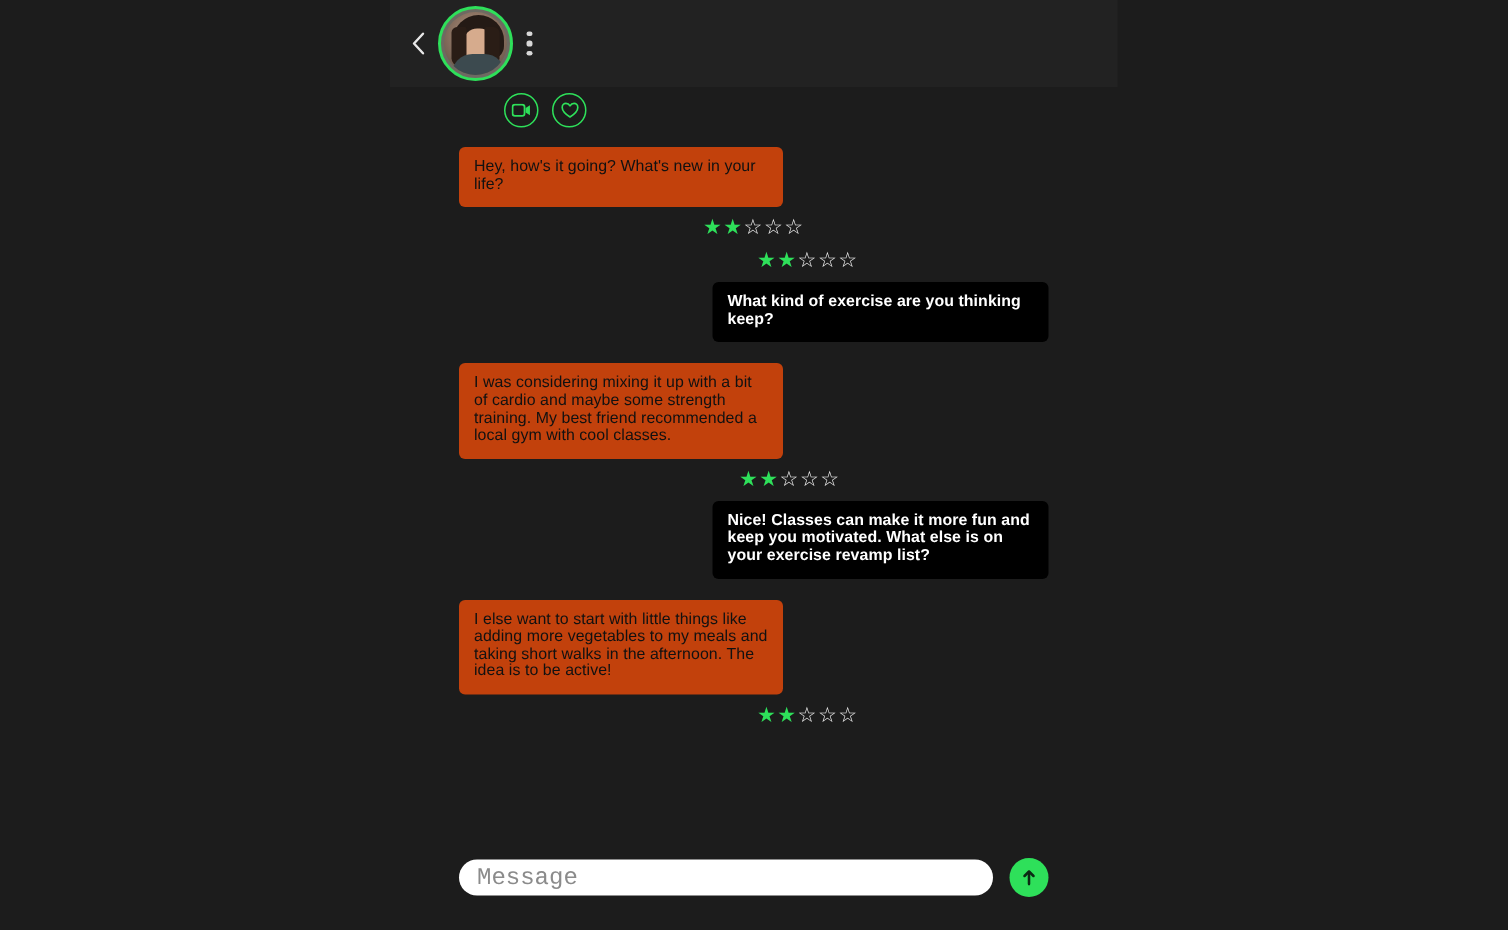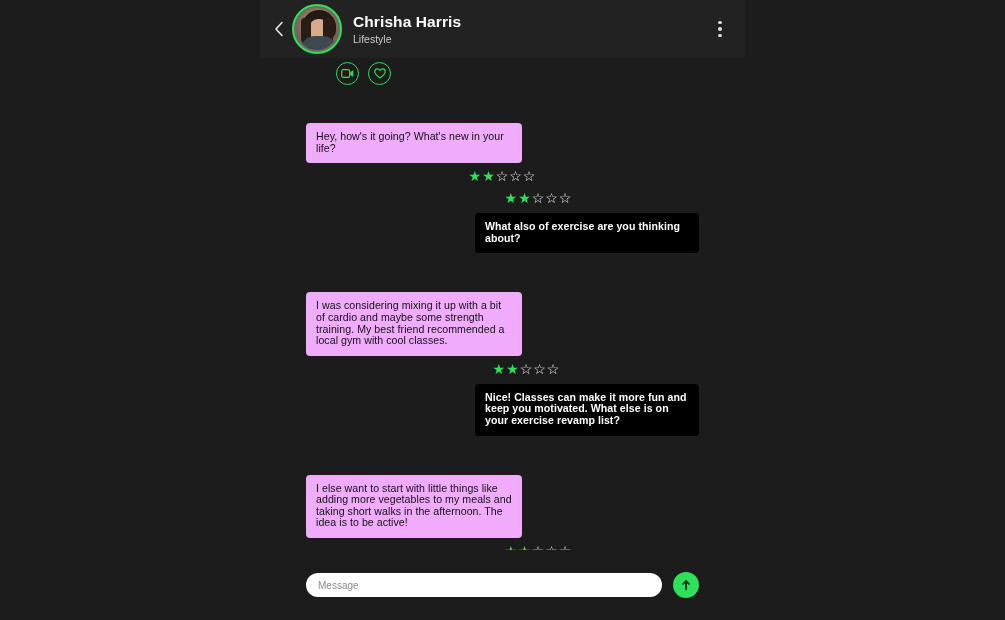--- a/index.html
+++ b/index.html
@@ -163,23 +163,22 @@
   .msg-row.right { justify-content: flex-end; }
   .bubble {
     max-width: 216px;
     padding: 8px 10px 9px 10px;
     border-radius: 4px;
     font-size: 10.6px;
     line-height: 11.6px;
     letter-spacing: .05px;
   }
   .bubble.in {
-    background: #f0abfc;
+    background: #c2410c;
     color: #111111;
-    margin-top: 25px;
   }
   .bubble.out {
     background: #000000;
     color: #ffffff;
     font-weight: bold;
     max-width: 224px;
   }
   .stars-row {
     display: flex;
     justify-content: center;
@@ -207,22 +206,22 @@
     background: #1c1c1c;
   }
   .msg-input {
     flex: 1 1 auto;
     height: 24px;
     border-radius: 12px;
     background: #ffffff;
     border: none;
     outline: none;
     padding: 0 12px;
-    font-family: Liberation Sans, sans-serif;
-    font-size: 10px;
+    font-family: Liberation Mono, monospace;
+    font-size: 16px;
     color: #222;
   }
   .msg-input::placeholder { color: #8b8b8b; }
   .send-btn {
     width: 26px; height: 26px;
     border-radius: 50%;
     background: #2ee05a;
     display: flex; align-items: center; justify-content: center;
     cursor: pointer;
     flex: 0 0 auto;
@@ -247,24 +246,20 @@
           <div class="avatar-photo">
             <div class="av-hair"></div>
             <div class="av-face"></div>
             <div class="av-hair-l"></div>
             <div class="av-hair-r"></div>
             <div class="av-body"></div>
           </div>
         </div>
       </div>
 
-      <div class="name-block">
-        <div class="contact-name">Chrisha Harris</div>
-        <div class="contact-sub">Lifestyle</div>
-      </div>
 
       <div class="kebab">
         <i></i>
         <i></i>
         <i></i>
       </div>
     </div>
 
     <div class="action-row">
       <div class="circ-btn">
@@ -287,21 +282,21 @@
       </div>
       <div class="stars-row">
         <div class="stars"><span>★★</span><span class="off">☆☆☆</span></div>
       </div>
 
       <div class="stars-row" style="padding-left:118px;">
         <div class="stars"><span>★★</span><span class="off">☆☆☆</span></div>
       </div>
 
       <div class="msg-row right">
-        <div class="bubble out">What also of exercise are you thinking about?</div>
+        <div class="bubble out">What kind of exercise are you thinking keep?</div>
       </div>
       <div class="spacer-md"></div>
 
       <div class="msg-row left">
         <div class="bubble in">I was considering mixing it up with a bit of cardio and maybe some strength training. My best friend recommended a local gym with cool classes.</div>
       </div>
       <div class="stars-row" style="padding-left:94px;">
         <div class="stars"><span>★★</span><span class="off">☆☆☆</span></div>
       </div>
 

